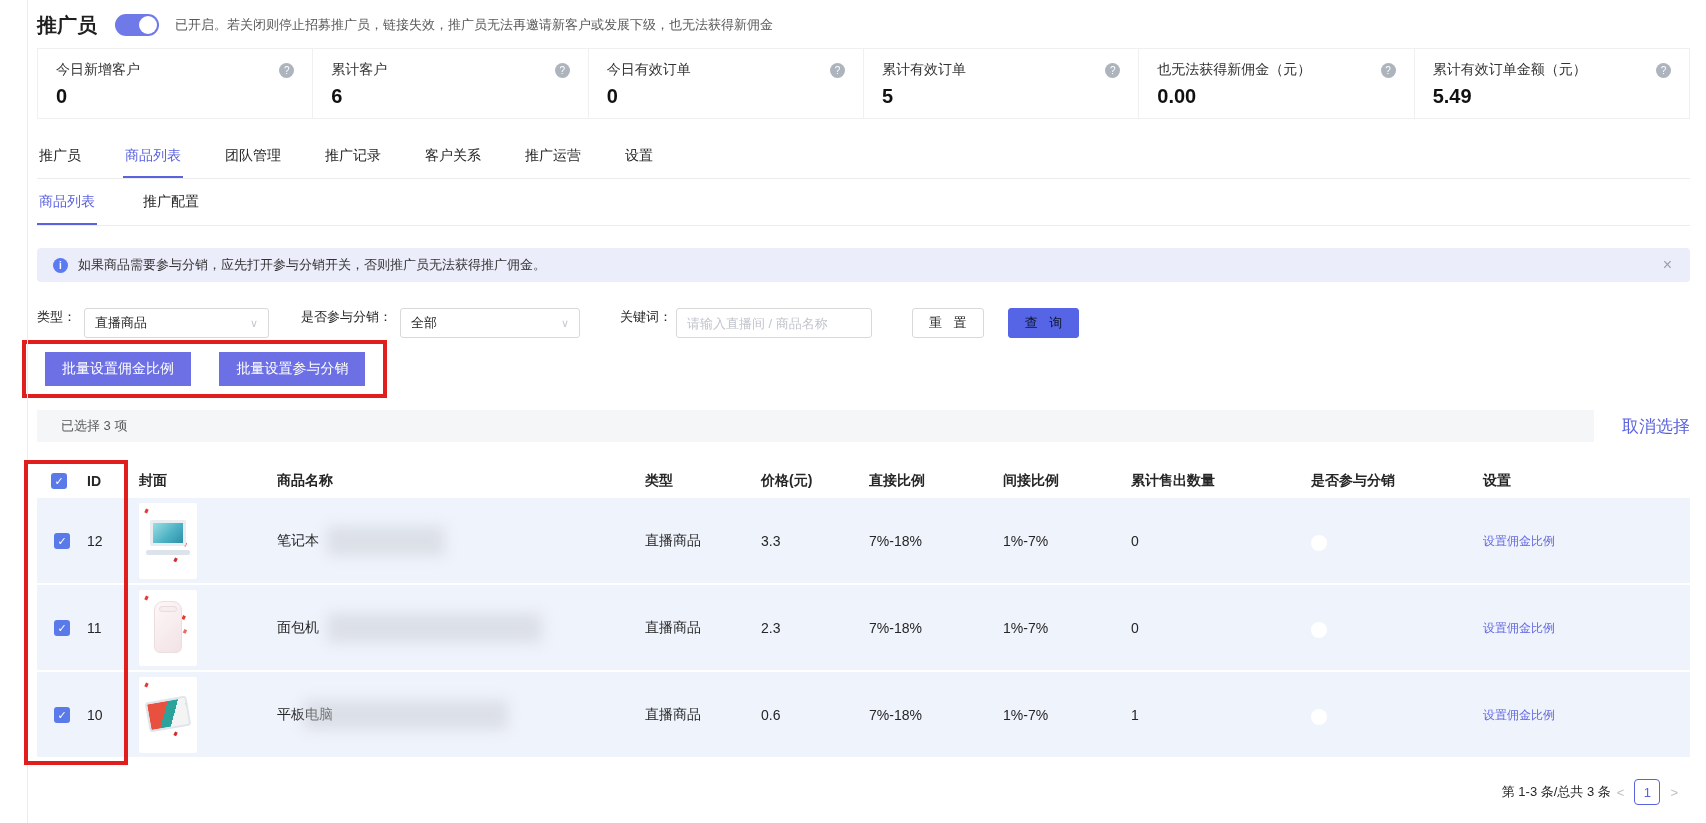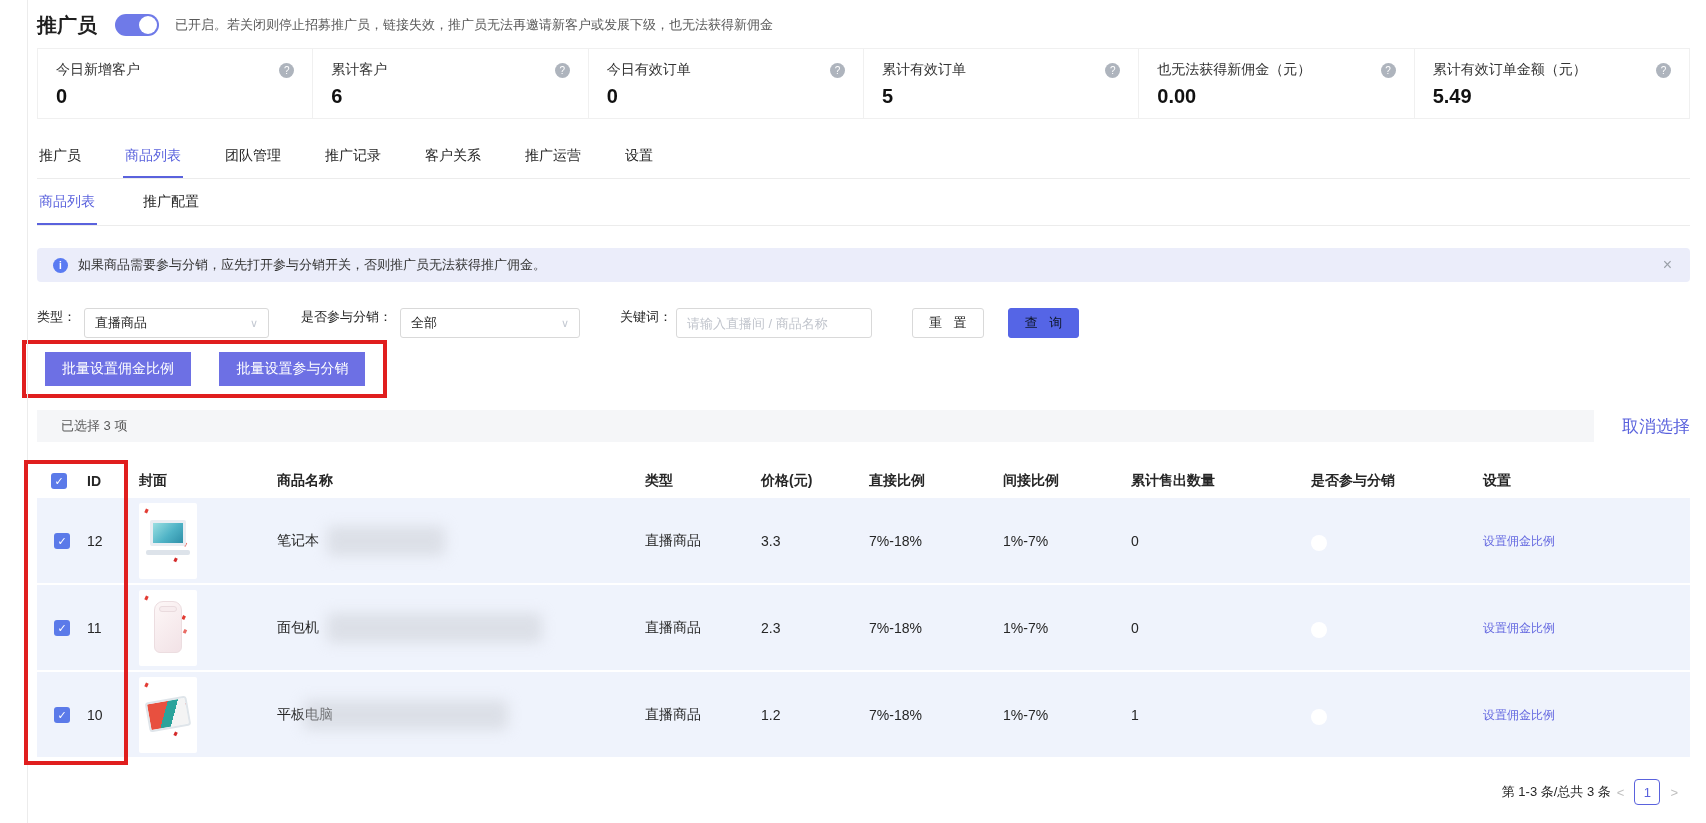--- a/index.html
+++ b/index.html
@@ -294,21 +294,21 @@
         <span class="confetti"></span>
 
         <span class="art-pad"></span>
       </div>
     </div>
     <div class="cell-name">
       <span>平板电脑</span>
       <span class="name-blur"></span>
     </div>
     <div>直播商品</div>
-    <div>1.2</div>
+    <div>0.6</div>
     <div>7%-18%</div>
     <div>1%-7%</div>
     <div>1</div>
     <div><span class="toggle small"><span class="knob"></span></span></div>
     <div><span class="action-link">设置佣金比例</span></div>
   </div>
 </div>
     </div>
 
     

